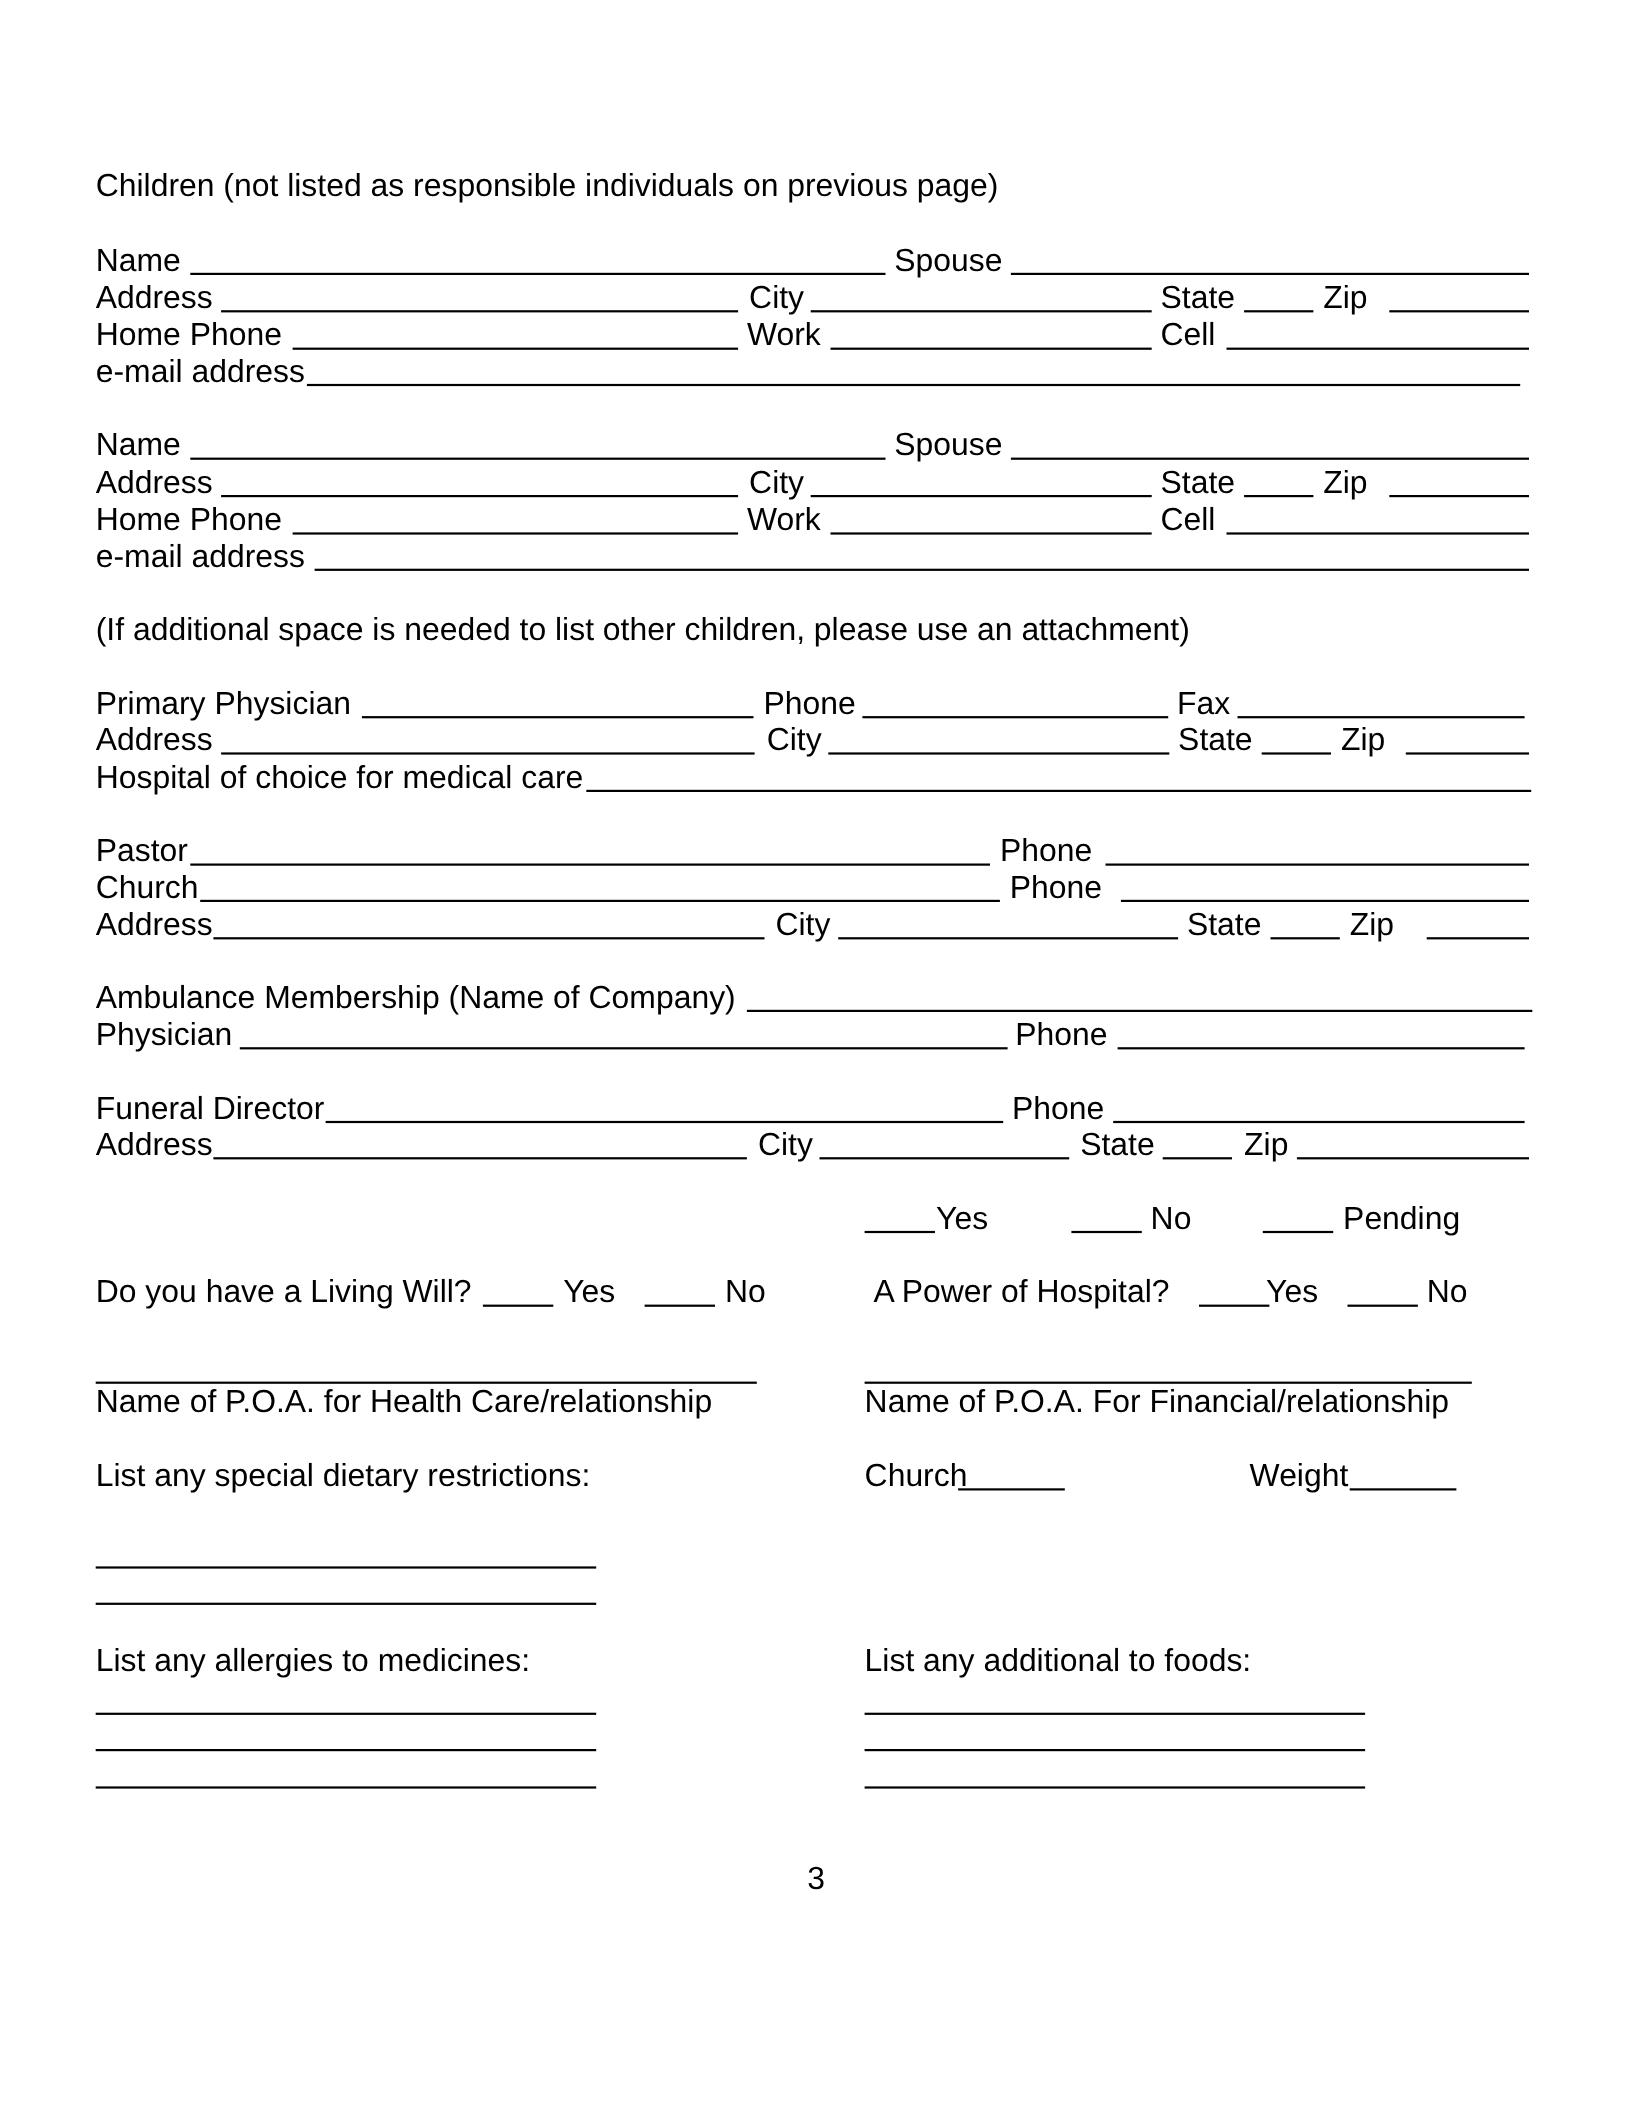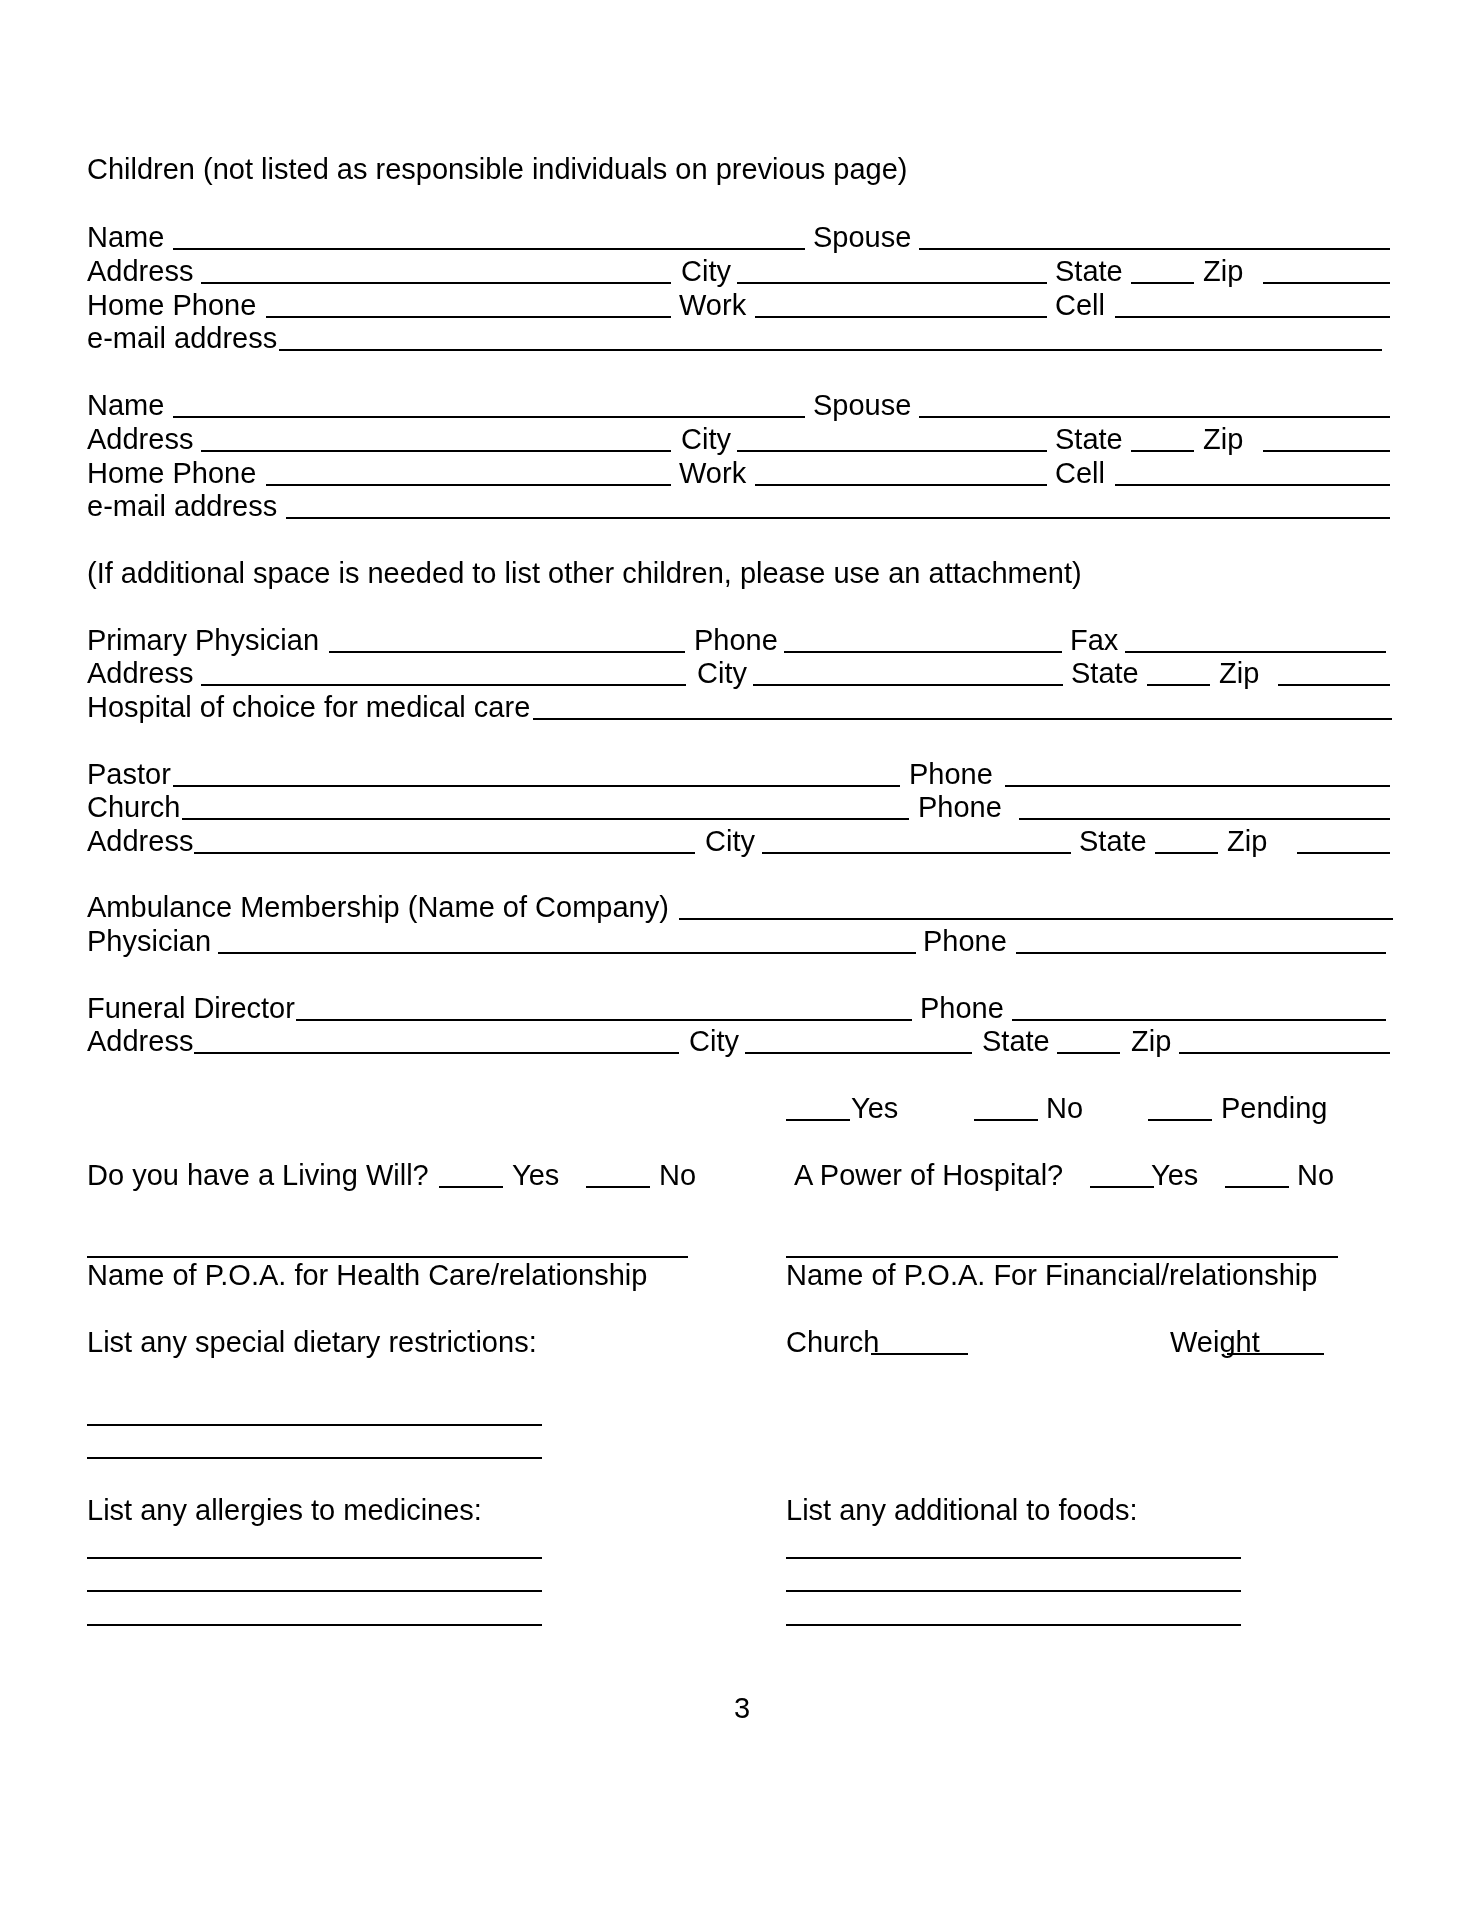--- a/index.html
+++ b/index.html
@@ -193,21 +193,21 @@
 <div class="line" style="left:786px;top:1256px;width:552px;"></div>
 <div class="row" style="top:1258px;width:1303px;">
   <span class="lbl" style="left:0">Name of P.O.A. for Health Care/relationship</span>
   <span class="lbl" style="left:699px">Name of P.O.A. For Financial/relationship</span>
 </div>
 
 <div class="row" style="top:1325px;width:1303px;">
   <span class="lbl" style="left:0">List any special dietary restrictions:</span>
   <span class="lbl" style="left:699px">Church</span>
   <span class="blank" style="left:784px;width:97px"></span>
-  <span class="lbl" style="left:1083px">Weight</span>
+  <span class="lbl" style="left:1049px">Weight</span>
   <span class="blank" style="left:1140px;width:97px"></span>
 </div>
 <div class="line" style="left:87px;top:1424px;width:455px;"></div>
 <div class="line" style="left:87px;top:1457px;width:455px;"></div>
 
 <div class="row" style="top:1493px;width:1303px;">
   <span class="lbl" style="left:0">List any allergies to medicines:</span>
   <span class="lbl" style="left:699px">List any additional to foods:</span>
 </div>
 <div class="line" style="left:87px;top:1557px;width:455px;"></div>

